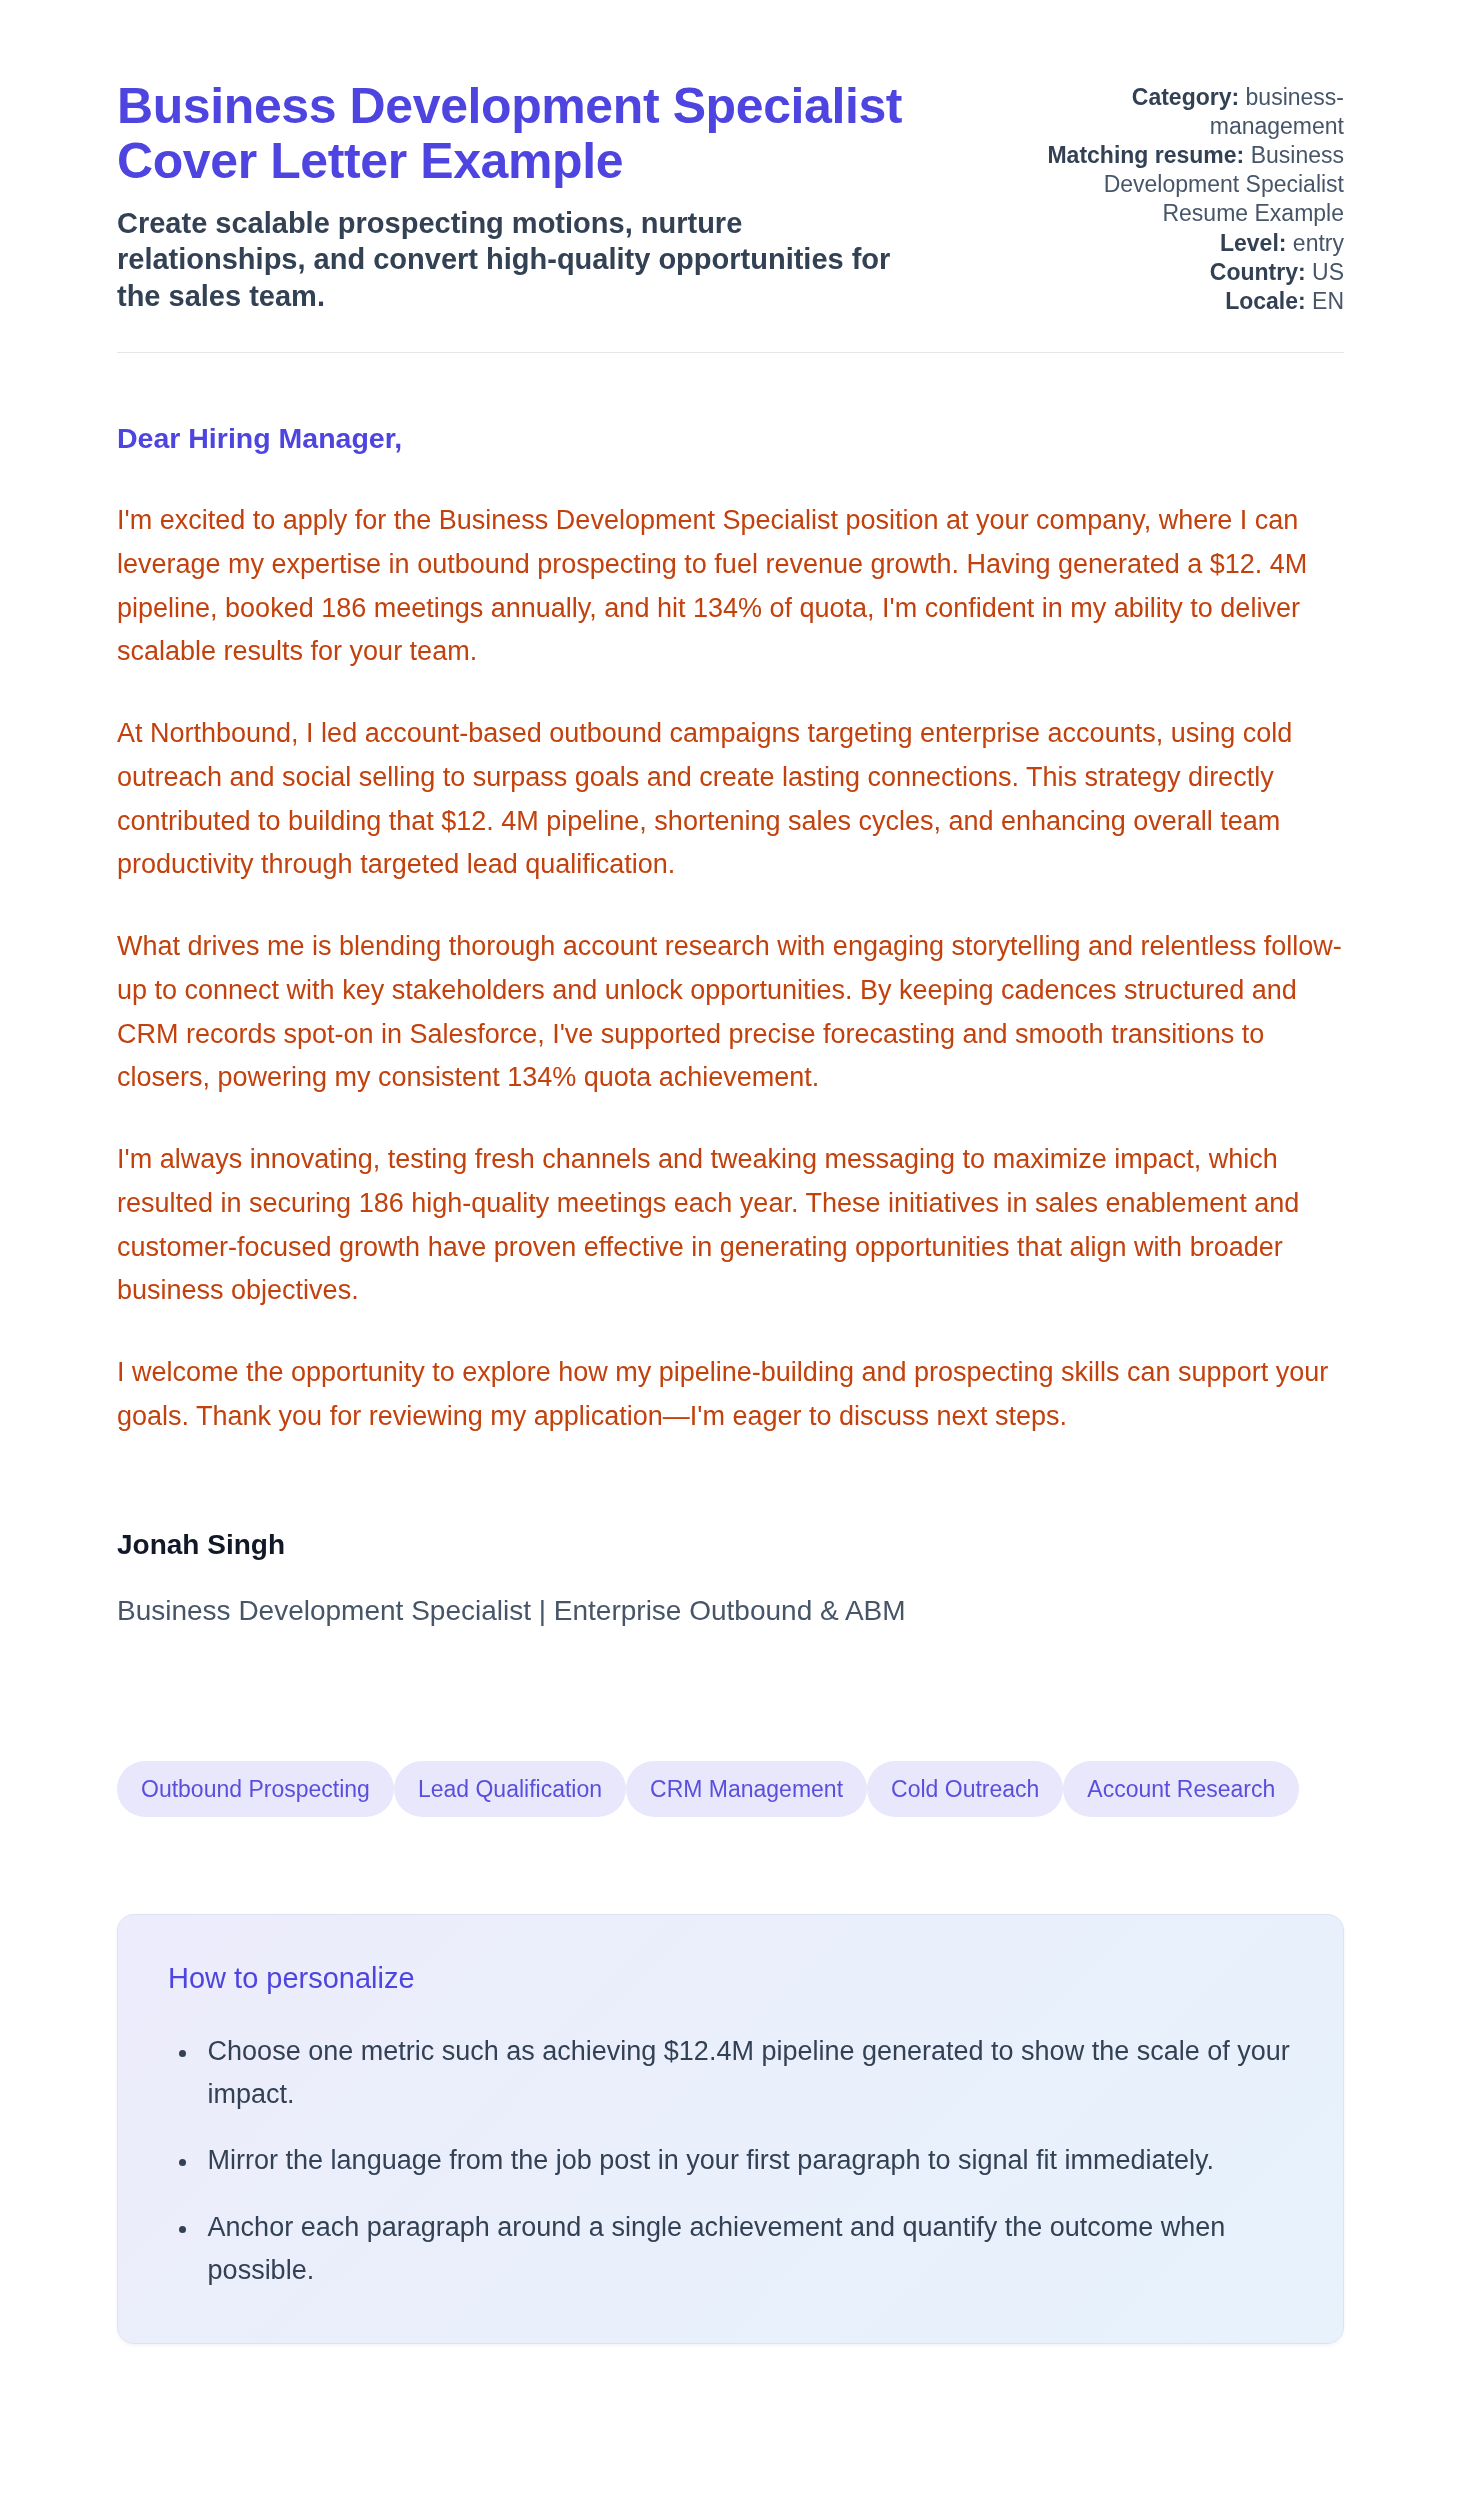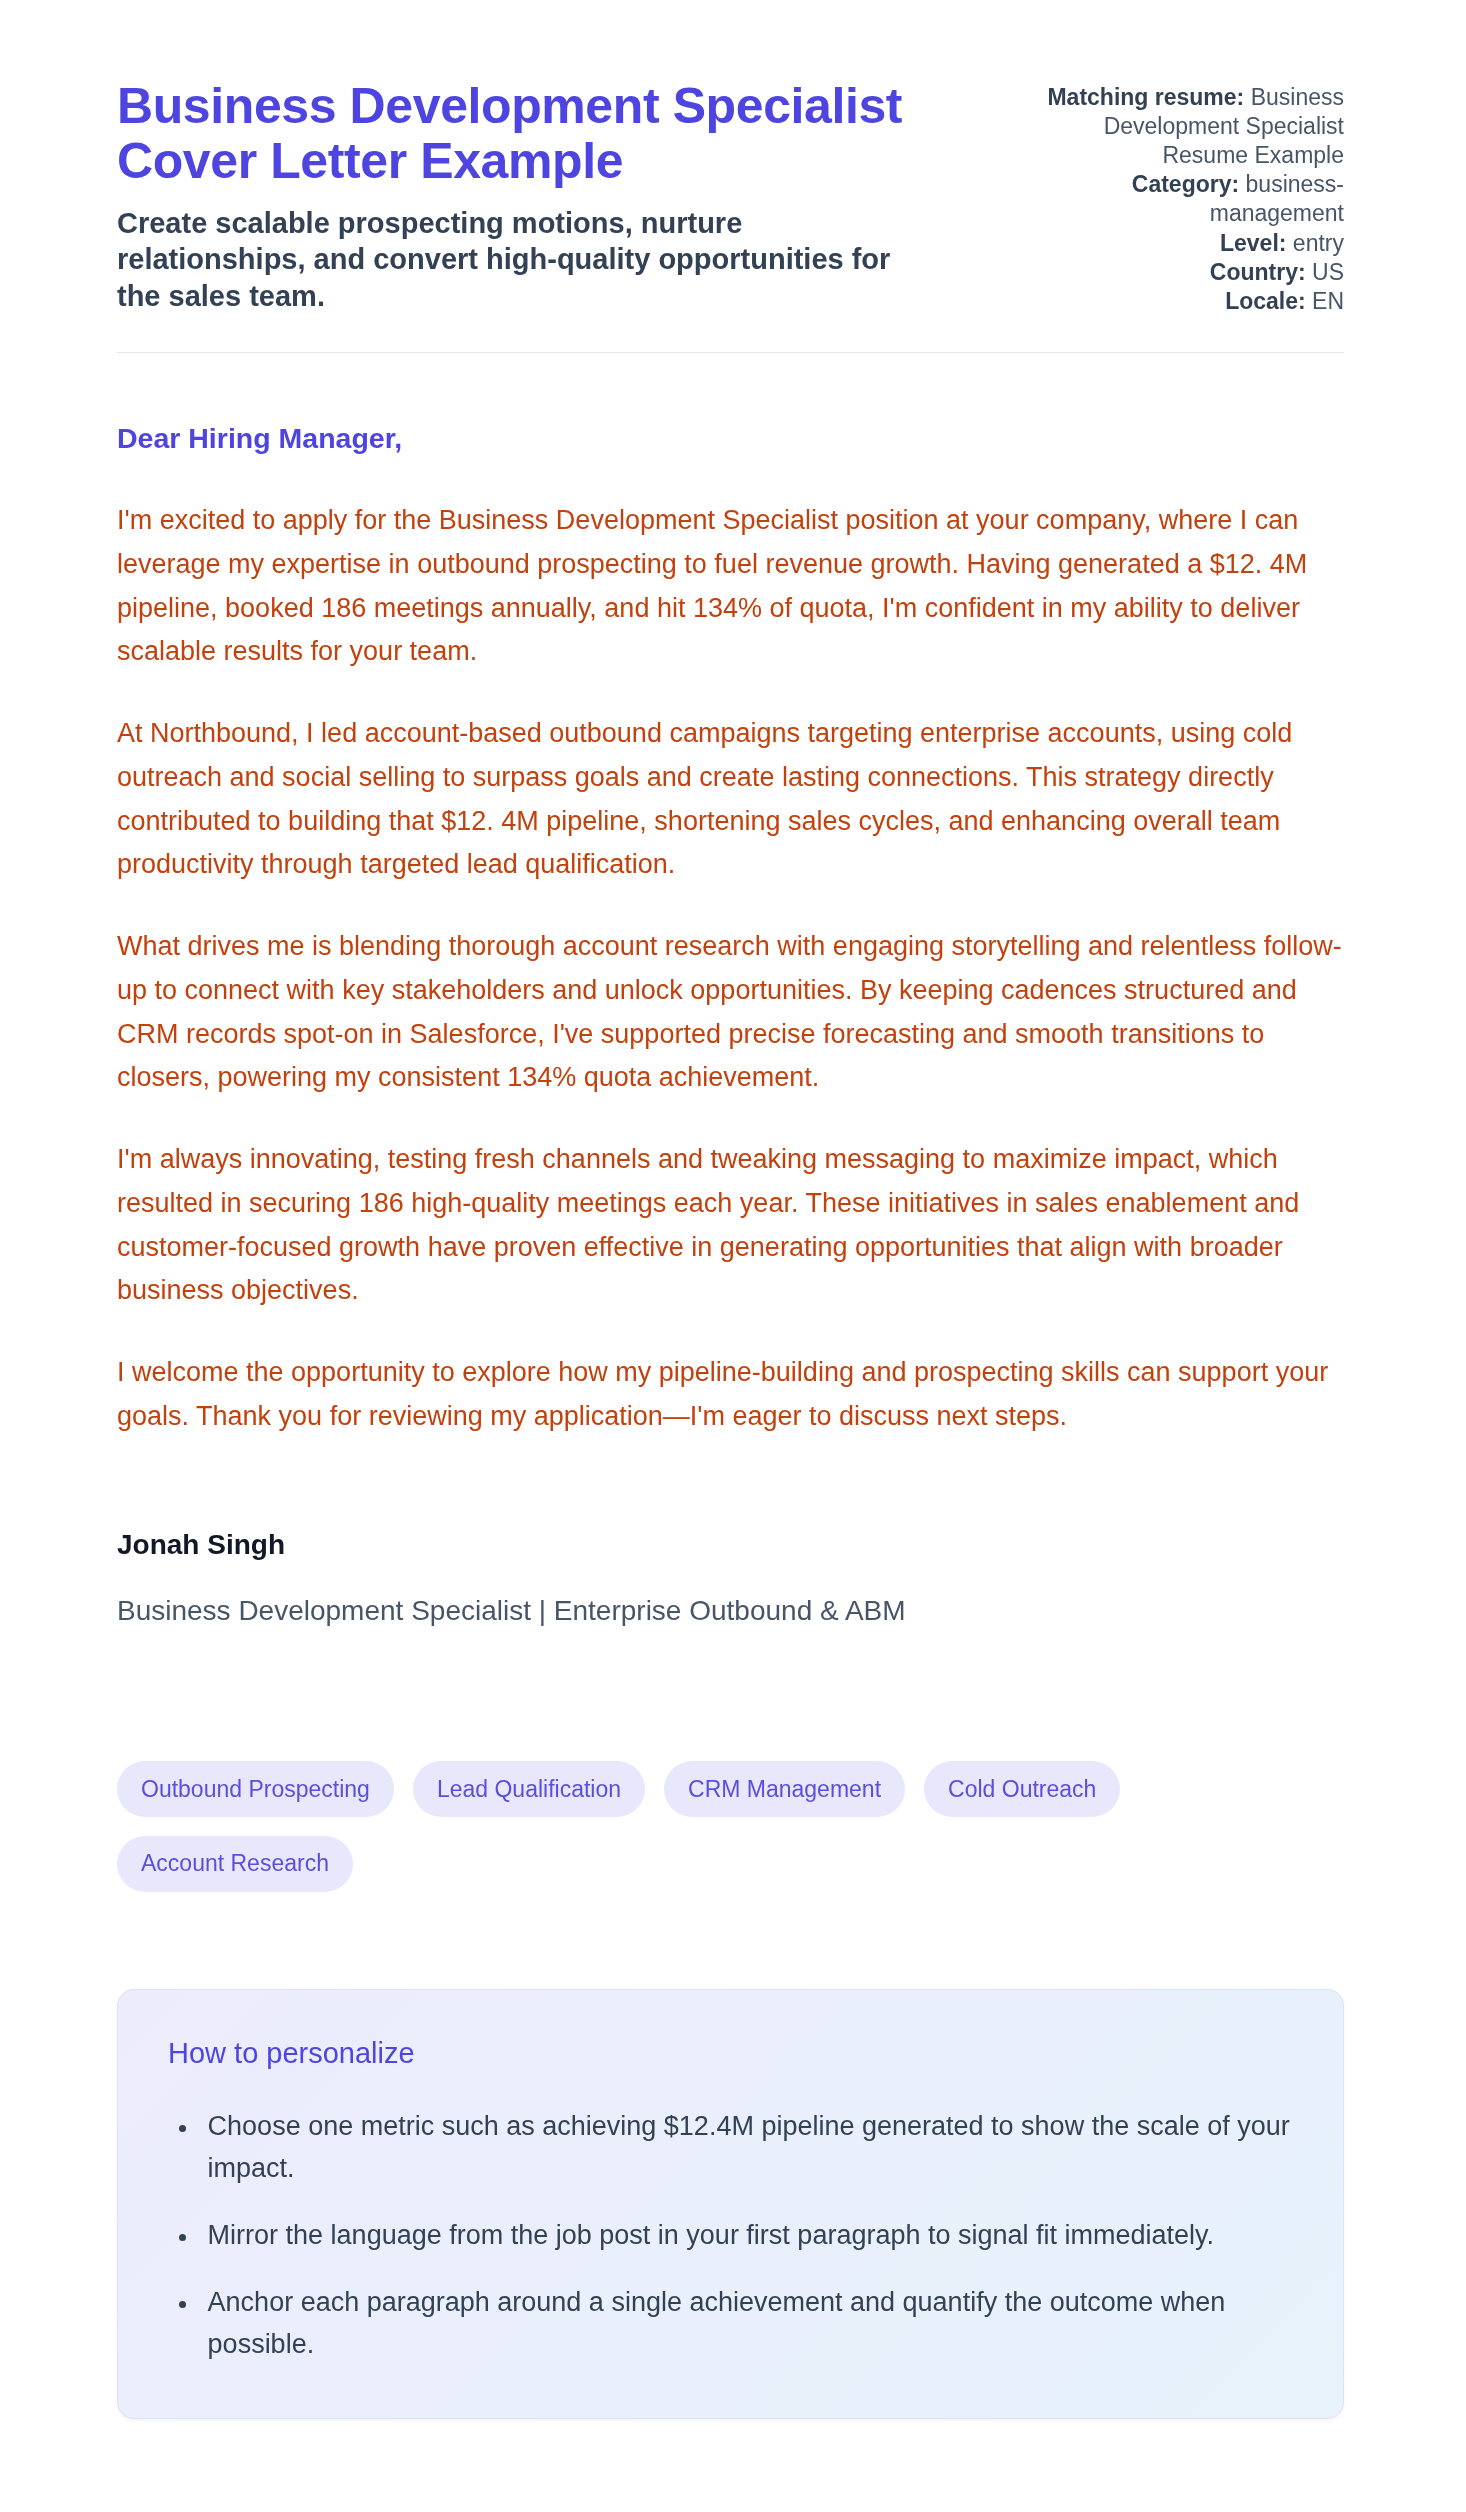--- a/index.html
+++ b/index.html
@@ -78,21 +78,21 @@
     color: #111827 !important;
     margin: 83px 0 7px !important;
   }
   .sig-role {
     font-size: 28px !important;
     color: #475569 !important;
     margin: 21px 0 0 !important;
   }
 
   
-  .tags { margin-top: 128px; display: flex; flex-wrap: wrap; gap: 19px; }
+  .tags { margin-top: 128px; display: flex; flex-wrap: wrap; }
   .tag {
     display: inline-block;
     background: #e8e7fb;
     color: #5a4fdd;
     font-size: 23px;
     line-height: 1;
     padding: 16.4px 24px;
     border-radius: 38px;
     white-space: nowrap;
   }
@@ -135,26 +135,26 @@
 <div class="page">
 
   <header class="header">
     <div class="header-left">
       <h1 class="title">Business Development Specialist Cover Letter Example</h1>
       <p class="subtitle">Create scalable prospecting motions, nurture relationships, and convert high-quality opportunities for the sales team.</p>
     </div>
 
     <aside class="meta">
       <div class="meta-row">
+        <span class="meta-label">Category:</span>
+        <span class="meta-value">business-management</span>
+      </div>
+      <div class="meta-row">
         <span class="meta-label">Matching resume:</span>
         <span class="meta-value">Business Development Specialist Resume Example</span>
-      </div>
-      <div class="meta-row">
-        <span class="meta-label">Category:</span>
-        <span class="meta-value">business-management</span>
       </div>
       <div class="meta-row">
         <span class="meta-label">Level:</span>
         <span class="meta-value">entry</span>
       </div>
       <div class="meta-row">
         <span class="meta-label">Country:</span>
         <span class="meta-value">US</span>
       </div>
       <div class="meta-row">

